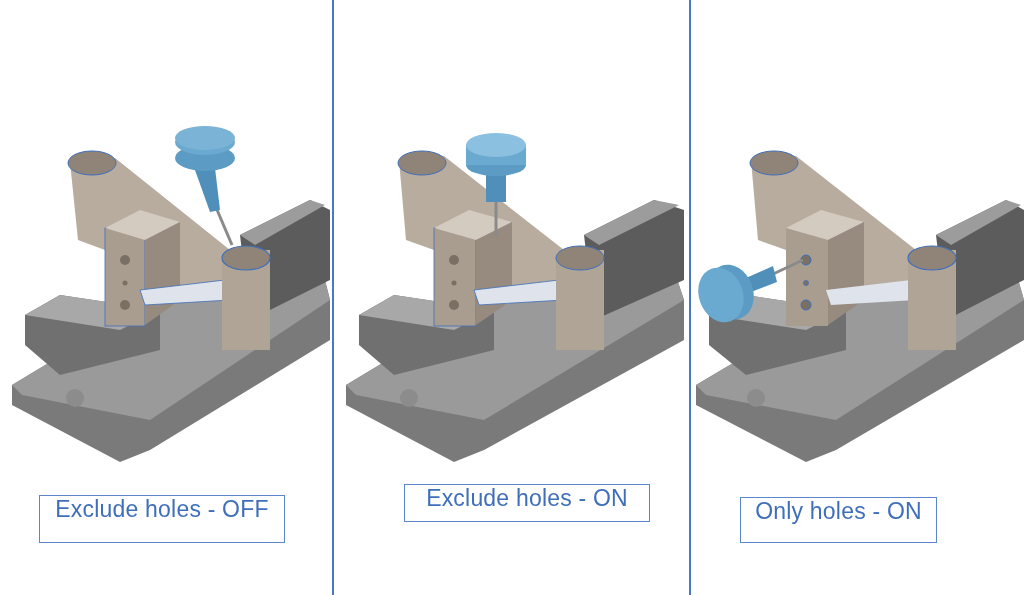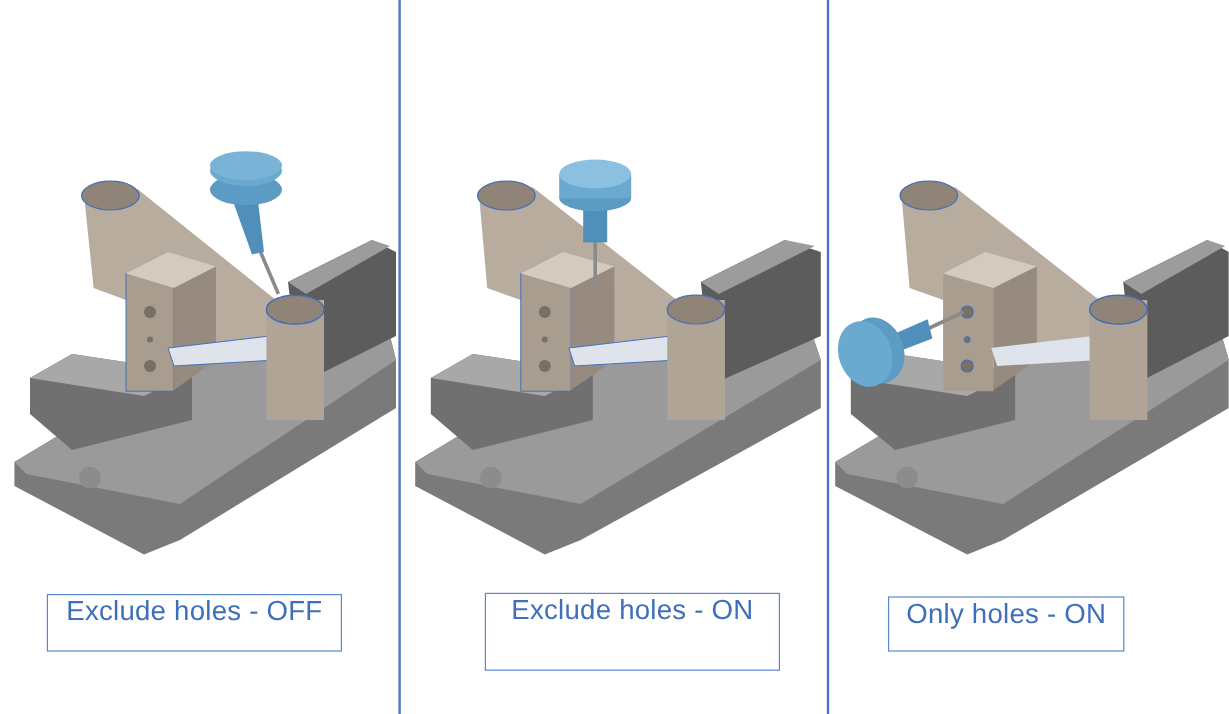--- a/index.html
+++ b/index.html
@@ -74,21 +74,21 @@
     <polygon points="140,290 225,280 230,300 145,305" fill="#dfe4ec" stroke="#3f6fba" stroke-width="0.8"></polygon>
     <rect x="222" y="258" width="48" height="92" fill="#b0a497"></rect>
     <ellipse cx="246" cy="258" rx="24" ry="12" fill="#8f8477" stroke="#3f6fba" stroke-width="1"></ellipse>
 
     <line x1="162" y1="200" x2="162" y2="236" stroke="#8a8a8a" stroke-width="3"></line>
     <rect x="152" y="170" width="20" height="32" fill="#4f8fba"></rect>
     <ellipse cx="162" cy="165" rx="30" ry="11" fill="#5b9bc4"></ellipse>
     <rect x="132" y="145" width="60" height="20" fill="#6aa9d0"></rect>
     <ellipse cx="162" cy="145" rx="30" ry="12" fill="#8cc0e0"></ellipse>
   </svg>
-  <div class="label-box" style="left:70px;top:494px;width:246px;height:65px;">
+  <div class="label-box" style="left:70px;top:484px;width:246px;height:38px;">
     <span>Exclude holes - ON</span>
   </div>
 </div>
 
 <div class="divider" style="left:689px;"></div>
 
 <div class="panel" style="left:691px;width:333px;">
   <svg width="333" height="480" viewBox="0 0 333 480">
     <polygon points="5,385 115,320 320,255 333,300 333,340 145,450 115,462 5,405" fill="#7a7a7a"></polygon>
     <polygon points="5,385 115,320 320,255 333,300 145,420 15,395" fill="#9a9a9a"></polygon>

